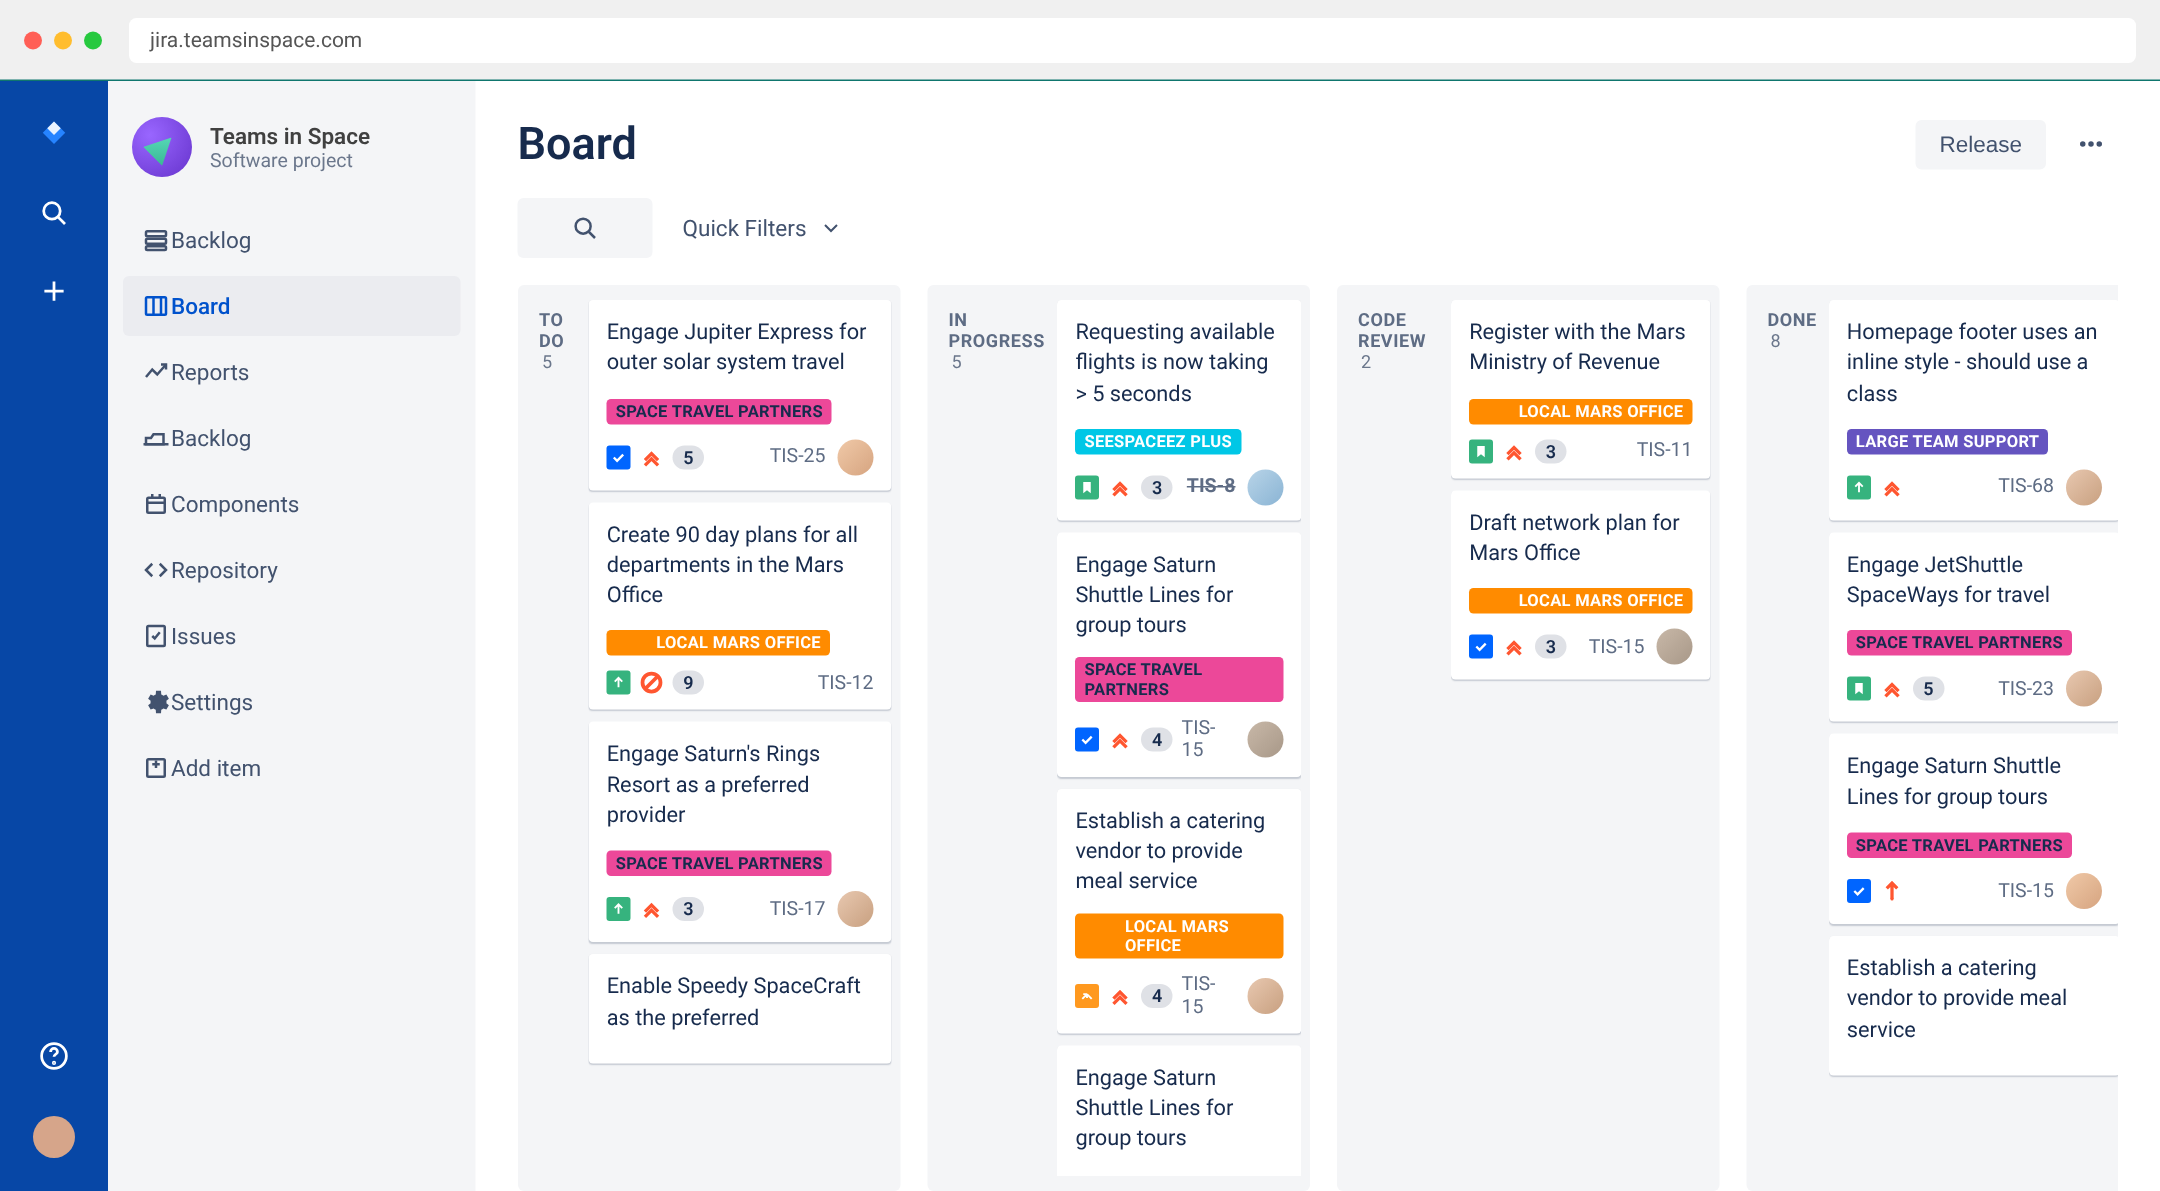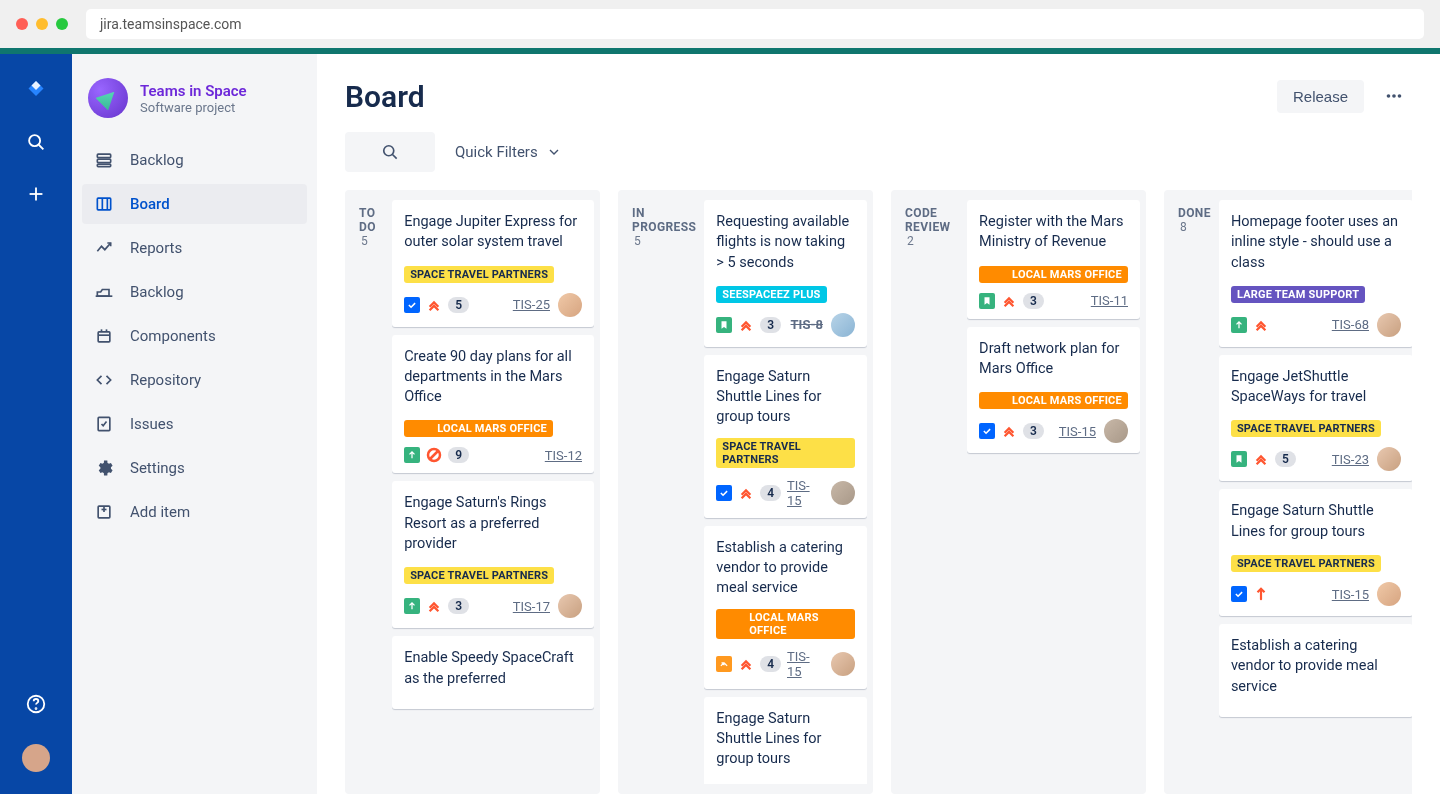--- a/index.html
+++ b/index.html
@@ -1,43 +1,43 @@
 <!DOCTYPE html>
 <html><head>
 <meta charset="utf-8">
 <style>
 * { box-sizing: border-box; margin: 0; padding: 0; }
 html, body { height: 100%; font-family: -apple-system, BlinkMacSystemFont, "Segoe UI", Roboto, Helvetica, Arial, sans-serif; }
 body { display: flex; flex-direction: column; background: #f4f5f7; overflow: hidden; }
 
 
-.browser-bar { height: 54px; background: #f0f0f0; display: flex; align-items: center; padding: 0 16px; border-bottom: 6px solid #0f766e; }
+.browser-bar { height: 54px; background: #f0f0f0; display: flex; align-items: center; padding: 0 16px; border-bottom: 1px solid #0f766e; }
 .dots { display: flex; gap: 8px; margin-right: 18px; }
 .dot { width: 12px; height: 12px; border-radius: 50%; }
 .dot.r { background: #ff5f56; }
 .dot.y { background: #ffbd2e; }
 .dot.g { background: #27c93f; }
 .url-bar { flex: 1; height: 30px; background: #fff; border-radius: 5px; display: flex; align-items: center; padding: 0 14px; font-size: 14px; color: #555; }
 
 .app { display: flex; flex: 1; min-height: 0; }
 
 
 .global-nav { width: 72px; background: #0747a6; display: flex; flex-direction: column; align-items: center; padding-top: 24px; gap: 28px; }
 .global-nav .gn-icon { width: 24px; height: 24px; color: #fff; display: flex; align-items: center; justify-content: center; cursor: pointer; }
 .global-nav .spacer { flex: 1; }
 .gn-avatar { width: 28px; height: 28px; border-radius: 50%; background: #d6a58a; margin-bottom: 22px; }
 
 
 .project-sidebar { width: 245px; background: #f4f5f7; padding: 24px 10px 0 10px; }
 .proj-header { display: flex; align-items: center; gap: 12px; padding: 0 6px 22px; }
 .proj-avatar { width: 40px; height: 40px; border-radius: 50%; background: radial-gradient(circle at 30% 30%, #9966ff, #6633cc); display:flex;align-items:center;justify-content:center; position:relative; }
 .proj-avatar::after{content:""; width:18px; height:18px; background:linear-gradient(135deg,#5ee2c0,#3ab795); clip-path:polygon(50% 0,100% 100%,0 100%); transform:rotate(45deg);} 
-.proj-title { font-weight: 600; font-size: 15px; color: #6d28d9; }
+.proj-title { font-weight: 600; font-size: 15px; color: #404040; }
 .proj-sub { font-size: 13px; color: #6B778C; }
-.side-item { display: flex; align-items: center; gap: 16px; padding: 10px 12px; border-radius: 4px; color: #42526E; font-size: 15px; cursor: pointer; margin-bottom: 4px; }
+.side-item { display: flex; align-items: center; padding: 10px 12px; border-radius: 4px; color: #42526E; font-size: 15px; cursor: pointer; margin-bottom: 4px; }
 .side-item.active { background: #ebecf0; color: #0052CC; font-weight: 500; }
 .side-item svg { width: 20px; height: 20px; flex-shrink: 0; }
 
 
 .main { flex: 1; background: #fff; padding: 24px 28px 0; display: flex; flex-direction: column; min-width: 0; }
 .main-header { display: flex; align-items: center; margin-bottom: 18px; }
 .page-title { font-size: 30px; font-weight: 600; color: #172B4D; flex: 1; }
 .release-btn { background: #f4f5f7; border: none; padding: 8px 16px; border-radius: 4px; font-size: 15px; color: #42526E; cursor: pointer; margin-right: 12px; }
 .more-btn { width: 36px; height: 36px; display: flex; align-items: center; justify-content: center; color: #42526E; cursor: pointer; border-radius: 4px; }
 
@@ -47,34 +47,34 @@
 
 
 .board { display: flex; gap: 18px; overflow-x: auto; flex: 1; min-height: 0; }
 .column { width: 255px; flex-shrink: 0; background: #f4f5f7; border-radius: 4px; padding: 10px 6px; display: flex; flex-direction: row; }
 .col-header { font-size: 12px; font-weight: 700; color: #5e6c84; letter-spacing: 0.4px; padding: 6px 8px 12px; text-transform: uppercase; }
 .col-header .count { font-weight: 400; color: #6B778C; margin-left: 2px; }
 .cards { display: flex; flex-direction: column; gap: 8px; overflow-y: auto; }
 .card { background: #fff; border-radius: 3px; padding: 12px 12px 10px; box-shadow: 0 1px 1px rgba(9,30,66,0.2); cursor: pointer; }
 .card-title { font-size: 14.5px; color: #172B4D; line-height: 1.4; margin-bottom: 10px; }
 .epic-label { display: inline-block; font-size: 11px; font-weight: 700; padding: 2px 6px; border-radius: 3px; text-transform: uppercase; margin-bottom: 10px; letter-spacing:0.2px; }
-.epic-yellow { background: #fde047; color: #172B4D; }
+.epic-yellow { background: #ec4899; color: #172B4D; }
 .epic-teal { background: #00C7E6; color: #fff; }
 .epic-orange { background: #FF8B00; color: #fff; padding-left: 33px; }
 .epic-purple { background: #6554C0; color: #fff; }
 .card-footer { display: flex; align-items: center; gap: 6px; }
 .footer-right { margin-left: auto; display: flex; align-items: center; gap: 8px; }
 .type-icon { width: 16px; height: 16px; border-radius: 2px; display:flex; align-items:center; justify-content:center; flex-shrink:0;}
 .type-task { background: #0065FF; }
 .type-story { background: #36B37E; }
 .type-sub { background: #FF991F; }
 .type-imp { background: #36B37E; }
 .prio-icon { width: 16px; height: 16px; display: flex; align-items: center; justify-content: center; flex-shrink: 0; }
 .count-badge { background: #dfe1e6; border-radius: 10px; font-size: 12px; font-weight: 600; color: #172B4D; min-width: 20px; padding: 1px 7px; text-align: center; }
-.card-key { font-size: 13px; color: #5e6c84; text-decoration: underline; }
+.card-key { font-size: 13px; color: #5e6c84; }
 .card-key.done { text-decoration: line-through; font-weight: bold; }
 .assignee { width: 24px; height: 24px; border-radius: 50%; background: #ccc; flex-shrink: 0; }
 .assignee.a1 { background: linear-gradient(135deg,#f0c9a8,#d6a480); }
 .assignee.a2 { background: linear-gradient(135deg,#b8d4e8,#8ab4d4); }
 .assignee.a3 { background: linear-gradient(135deg,#e8c8b0,#c8a080); }
 .assignee.a4 { background: linear-gradient(135deg,#c8b8a8,#a89888); }
 
 
 .chev-up { color: #FF5630; }
 .blocker { color: #FF5630; }

